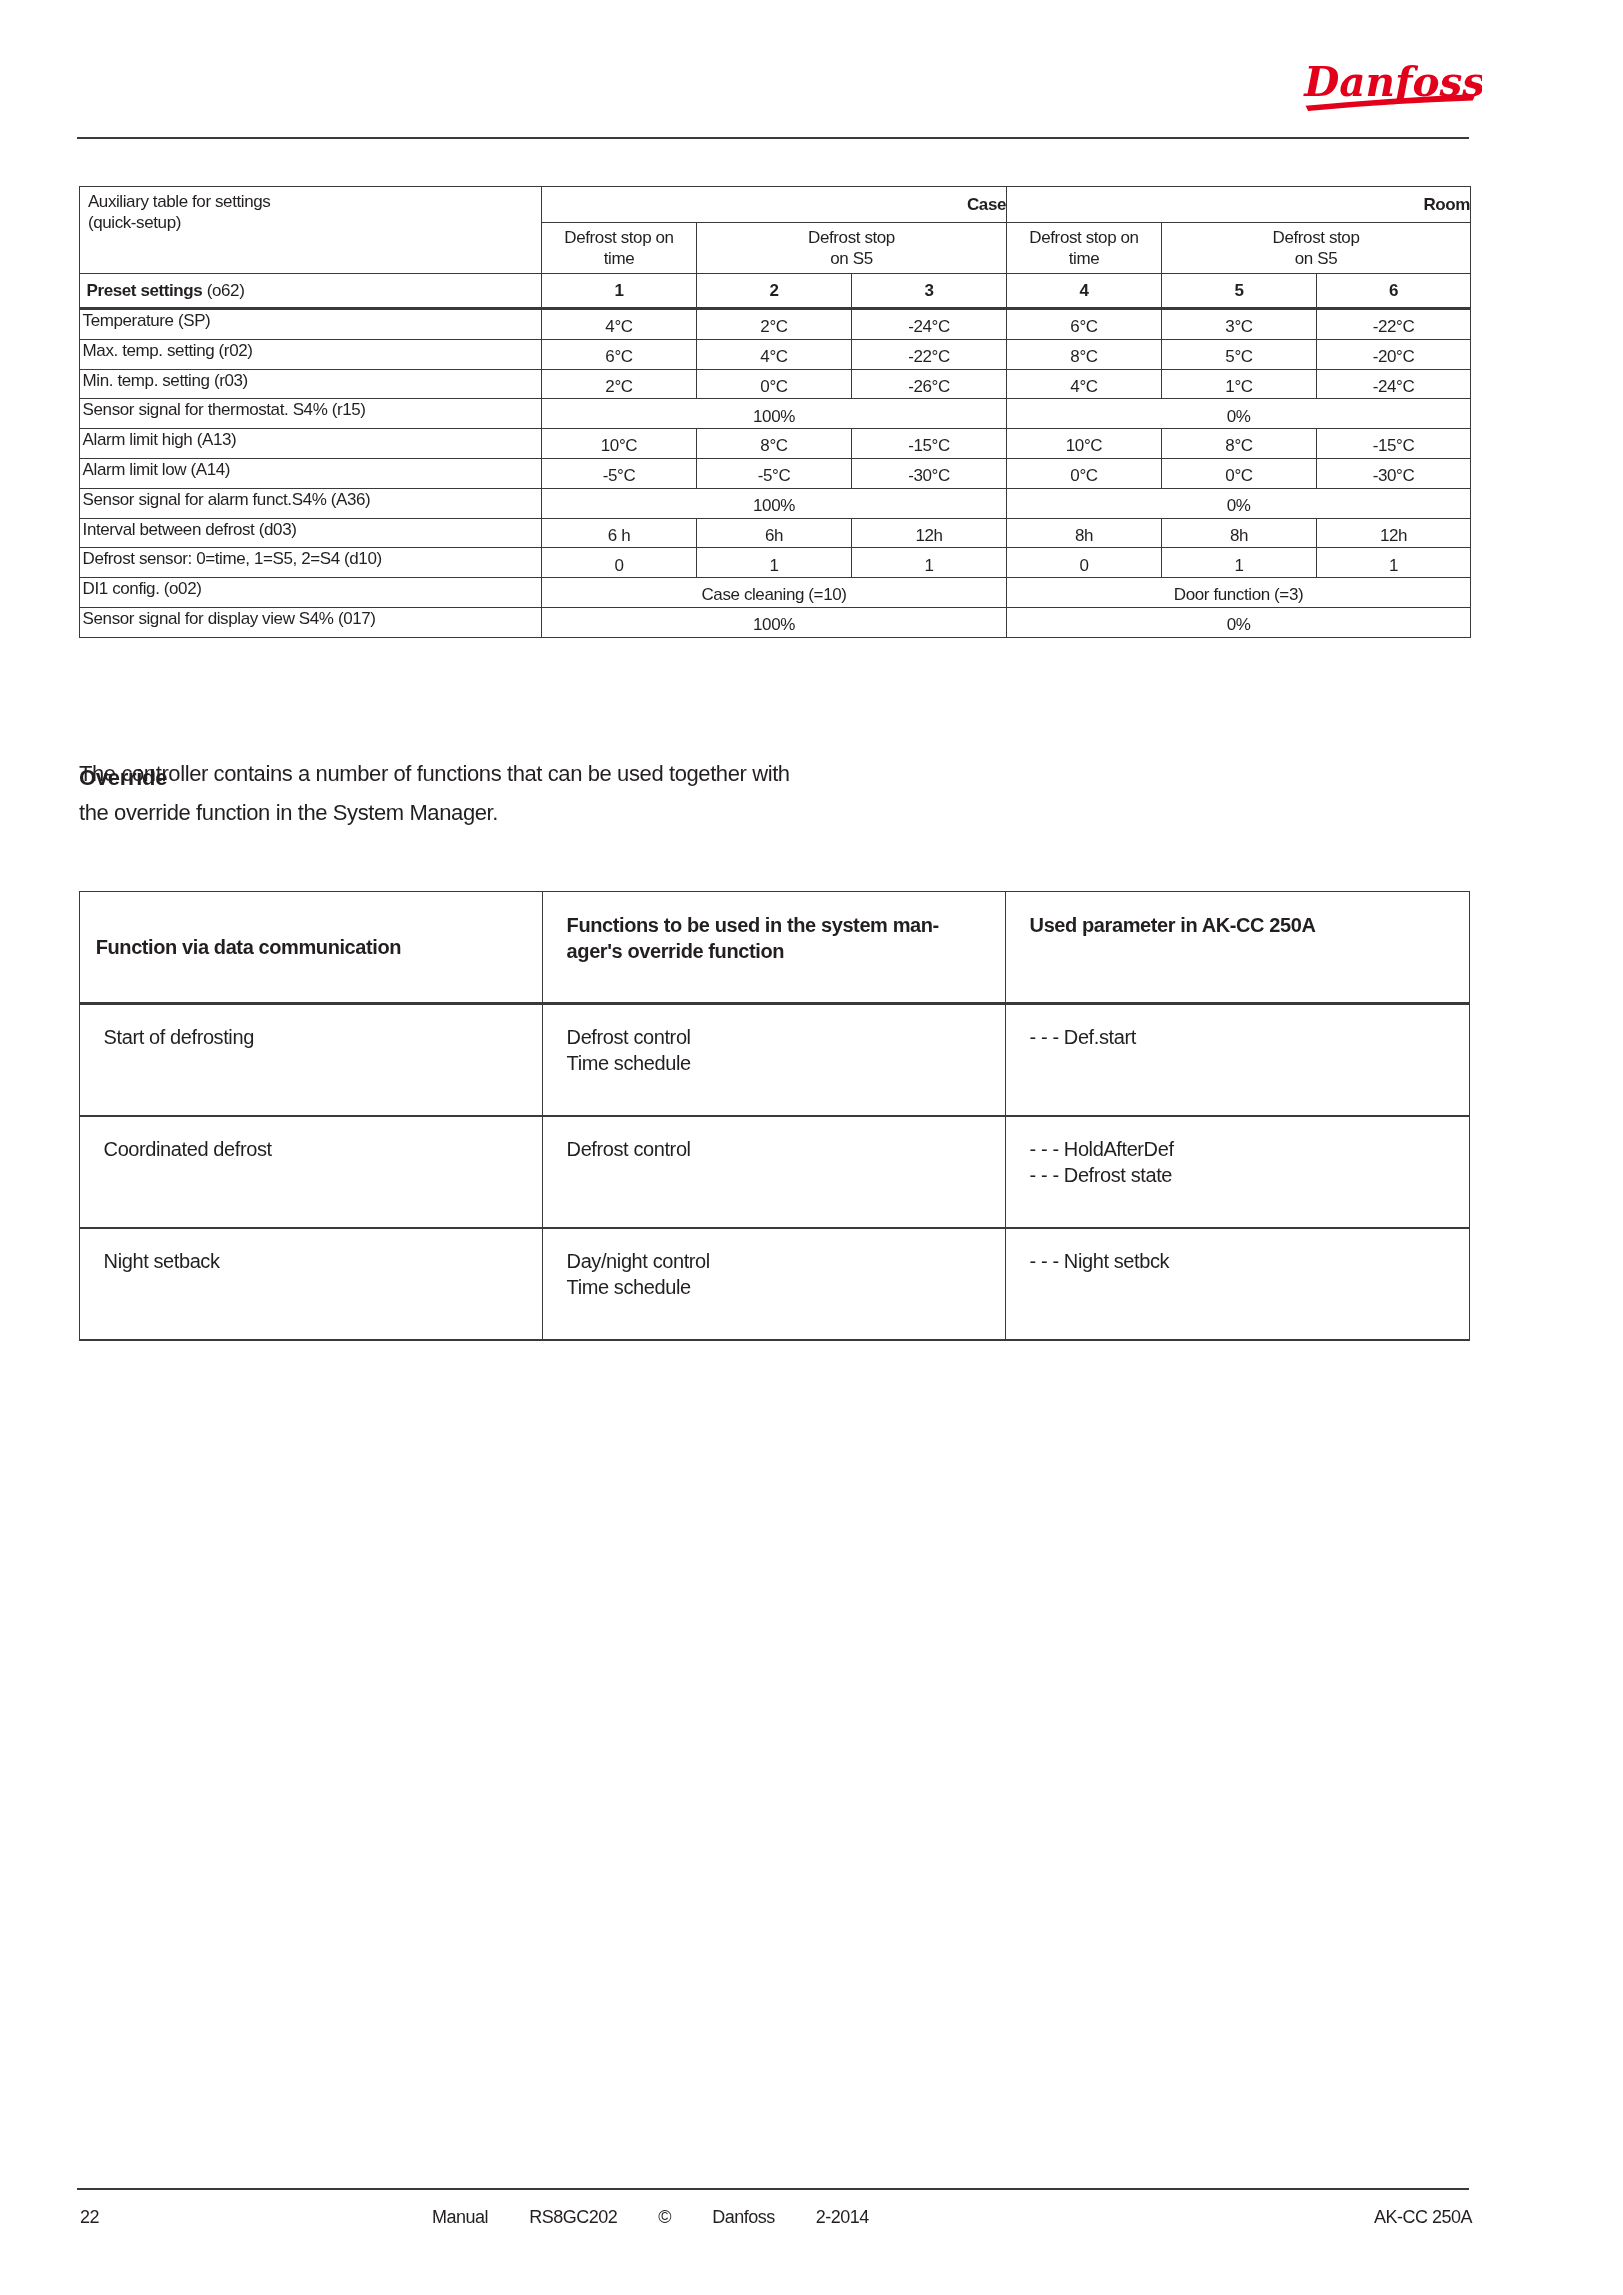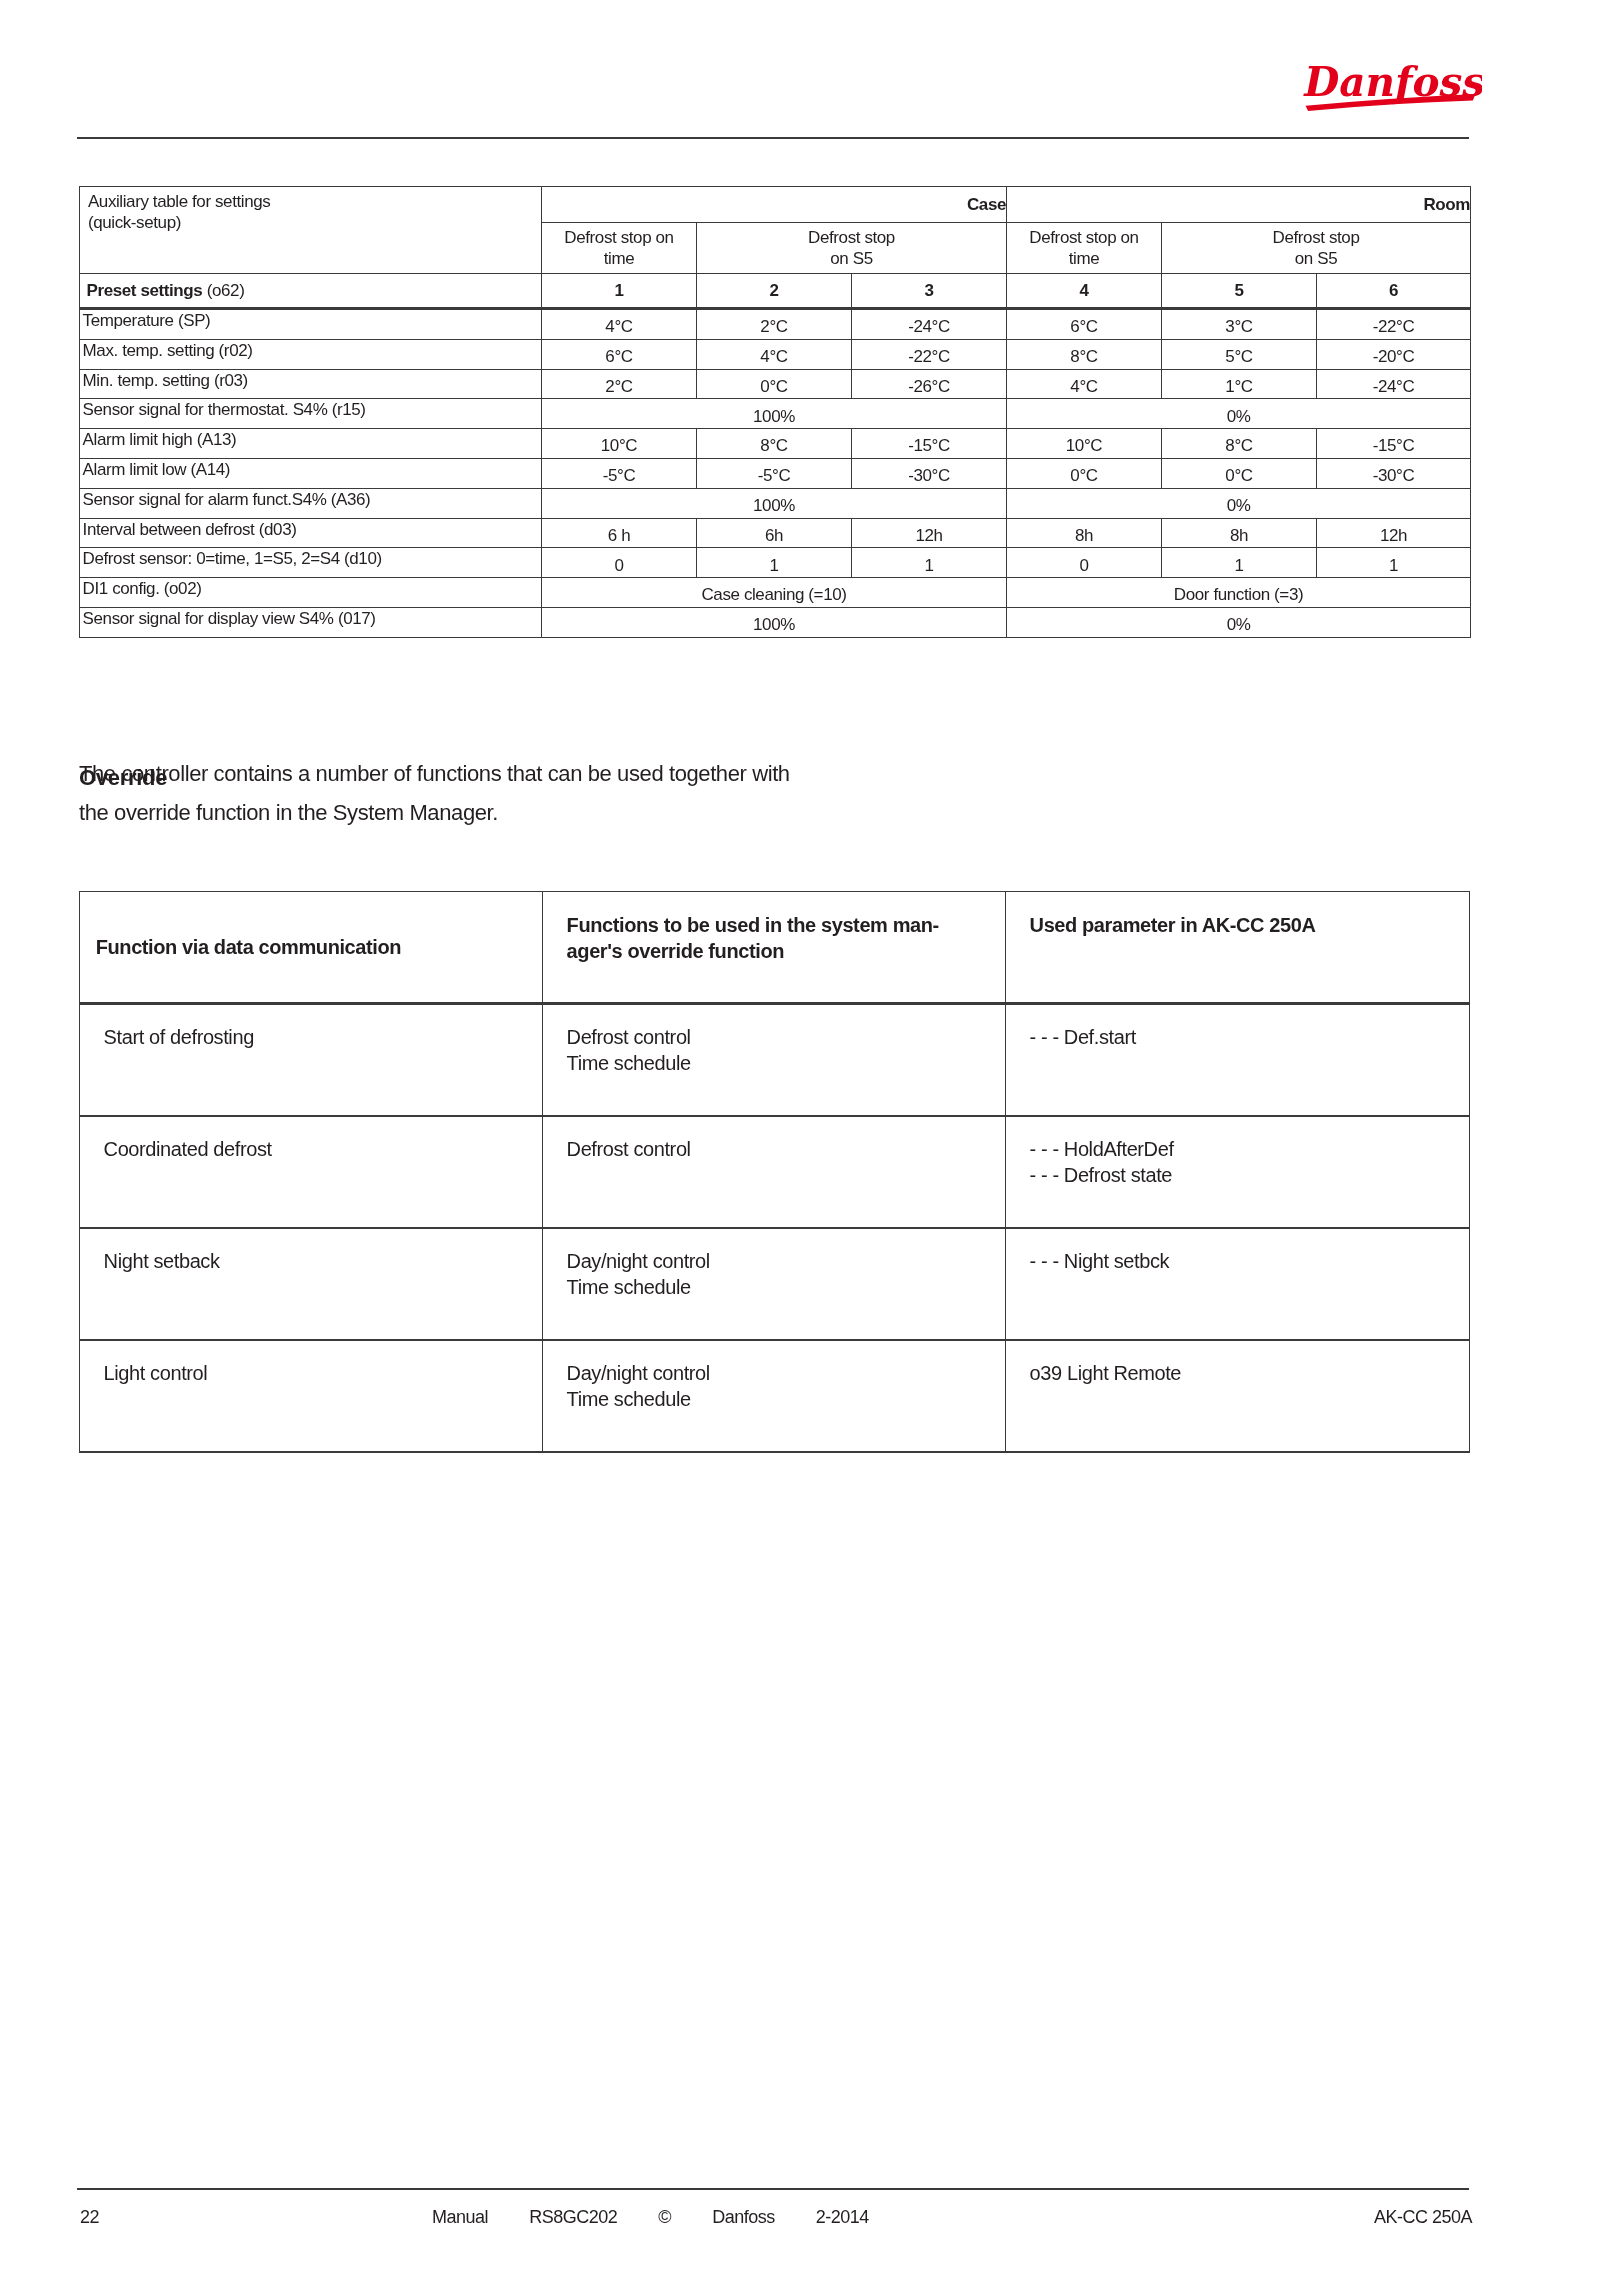--- a/index.html
+++ b/index.html
@@ -255,30 +255,20 @@
       <tr>
         <td class="c0">Night setback</td>
         <td class="c1">
           <span class="line">Day/night control</span>
           <span class="line">Time schedule</span>
         </td>
         <td class="c2">
           <span class="line">- - - Night setbck</span>
         </td>
       </tr>
-      <tr>
-        <td class="c0">Light control</td>
-        <td class="c1">
-          <span class="line">Day/night control</span>
-          <span class="line">Time schedule</span>
-        </td>
-        <td class="c2">
-          <span class="line">o39 Light Remote</span>
-        </td>
-      </tr>
     </tbody>
 </table>
 
 <div id="footer-rule" class="abs"></div>
 <div id="footer-page" class="abs footer-text">22</div>
 <div id="footer-center" class="abs footer-text" style="white-space:pre">Manual   RS8GC202   ©   Danfoss   2-2014</div>
 <div id="footer-product" class="abs footer-text">AK-CC 250A</div>
 
 
 </body></html>

